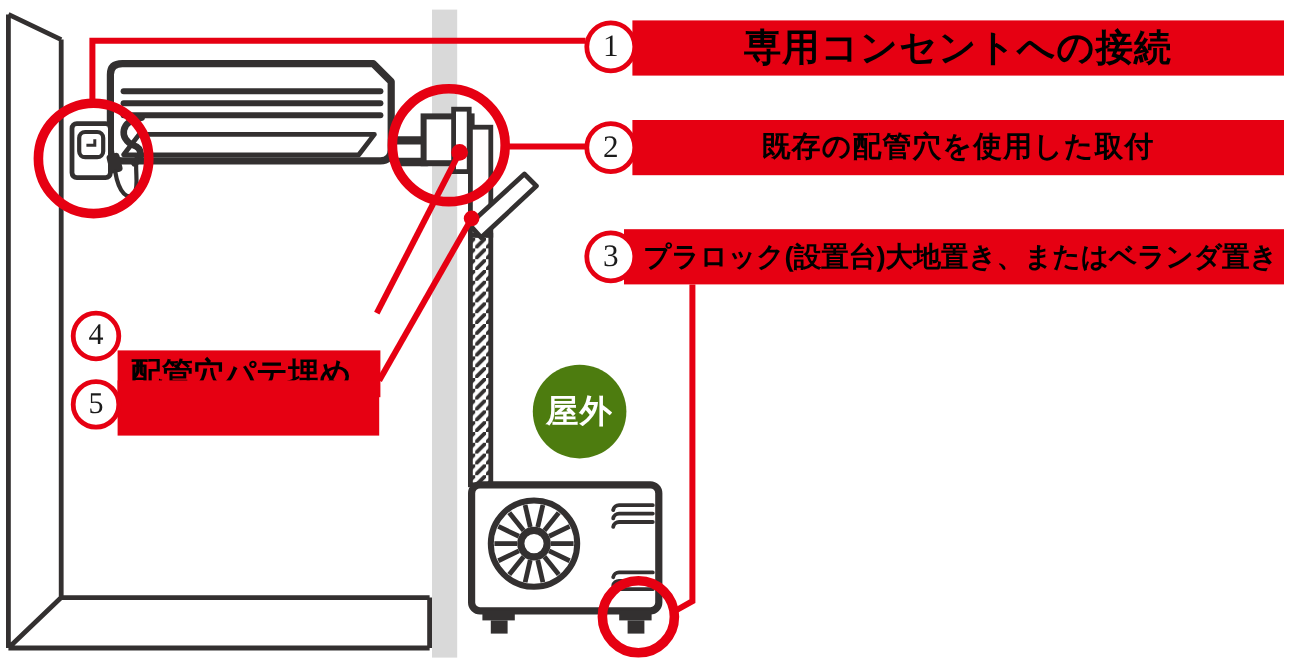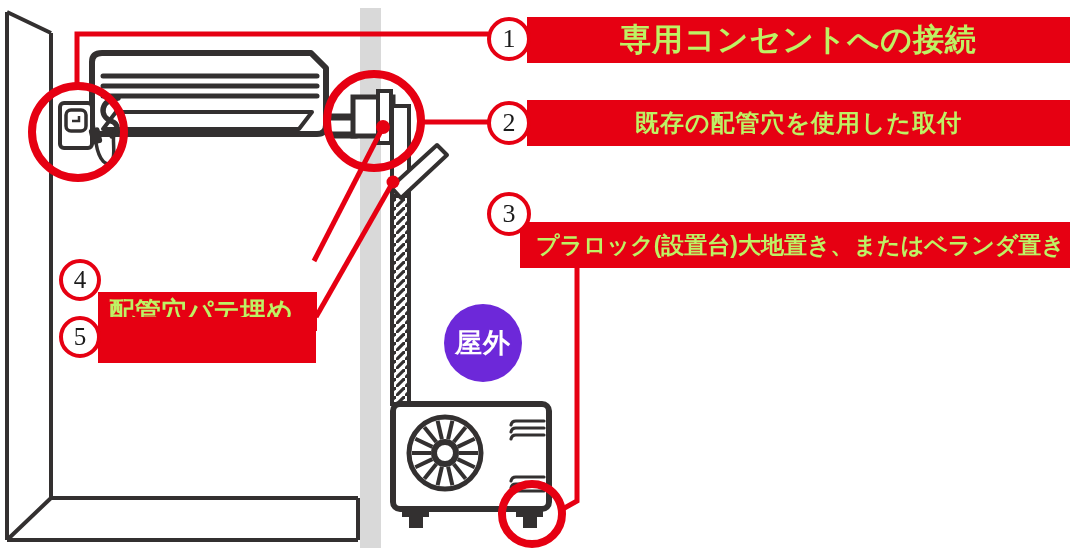--- a/index.html
+++ b/index.html
@@ -3,46 +3,46 @@
 <meta charset="utf-8">
 <style>
   html,body{margin:0;padding:0;background:#ffffff;}
   #stage{
     position:relative;width:1080px;height:555px;background:#ffffff;overflow:hidden;
     font-family:"Liberation Sans","DejaVu Sans",sans-serif;
   }
   #art{position:absolute;left:0;top:0;z-index:1;}
   .co{position:absolute;z-index:3;}
   .bar{
-    position:absolute;background:#e60012;color:#bef264;font-weight:bold;
+    position:absolute;background:#e60012;color:#000000;font-weight:bold;
     box-sizing:border-box;white-space:nowrap;
   }
   .numcircle{
     position:absolute;background:#ffffff;border:4px solid #e60012;border-radius:50%;
     box-sizing:border-box;display:flex;align-items:center;justify-content:center;
     font-family:"Liberation Serif","DejaVu Serif",serif;color:#1b1b1b;z-index:4;
   }
   
   #co1-bar{left:527px;top:17px;width:543px;height:46px;font-size:31px;line-height:46px;text-align:center;letter-spacing:1px;}
   #co1-num{left:487px;top:17px;width:44px;height:44px;font-size:26px;}
   
   #co2-bar{left:527px;top:100px;width:543px;height:46px;font-size:24px;line-height:46px;text-align:center;letter-spacing:1px;}
   #co2-num{left:487px;top:101px;width:44px;height:44px;font-size:26px;}
   
-  #co3-bar{left:520px;top:191px;width:550px;height:46px;font-size:23px;line-height:46px;text-align:left;padding-left:16px;margin-top:31px;}
+  #co3-bar{left:520px;top:191px;width:550px;height:46px;font-size:23px;line-height:46px;text-align:left;padding-left:16px;}
   #co3-num{left:487px;top:192px;width:44px;height:44px;font-size:26px;}
   
   #co4-bar{left:98px;top:261px;width:219px;height:39px;font-size:26px;line-height:39px;text-align:left;padding-left:11px;margin-top:31px;}
   #co4-num{left:59px;top:259px;width:42px;height:42px;font-size:25px;}
   
   #co5-bar{left:98px;top:317px;width:218px;height:46px;font-size:14px;line-height:16.5px;text-align:left;padding:7px 0 0 9px;}
   #co5-num{left:59px;top:316px;width:42px;height:42px;font-size:25px;}
   
   .loc-badge{
-    position:absolute;background:#6d28d9;border-radius:50%;color:#ffffff;font-weight:bold;
+    position:absolute;background:#4d7c0f;border-radius:50%;color:#ffffff;font-weight:bold;
     display:flex;align-items:center;justify-content:center;z-index:2;letter-spacing:1px;
   }
   #indoor-badge{left:26px;top:373px;width:78px;height:78px;font-size:27px;}
   #outdoor-badge{left:444px;top:304px;width:78px;height:78px;font-size:27px;}
   .ink{stroke:#333030;}
   .red{stroke:#e60012;}
 </style>
 </head>
 <body>
 

